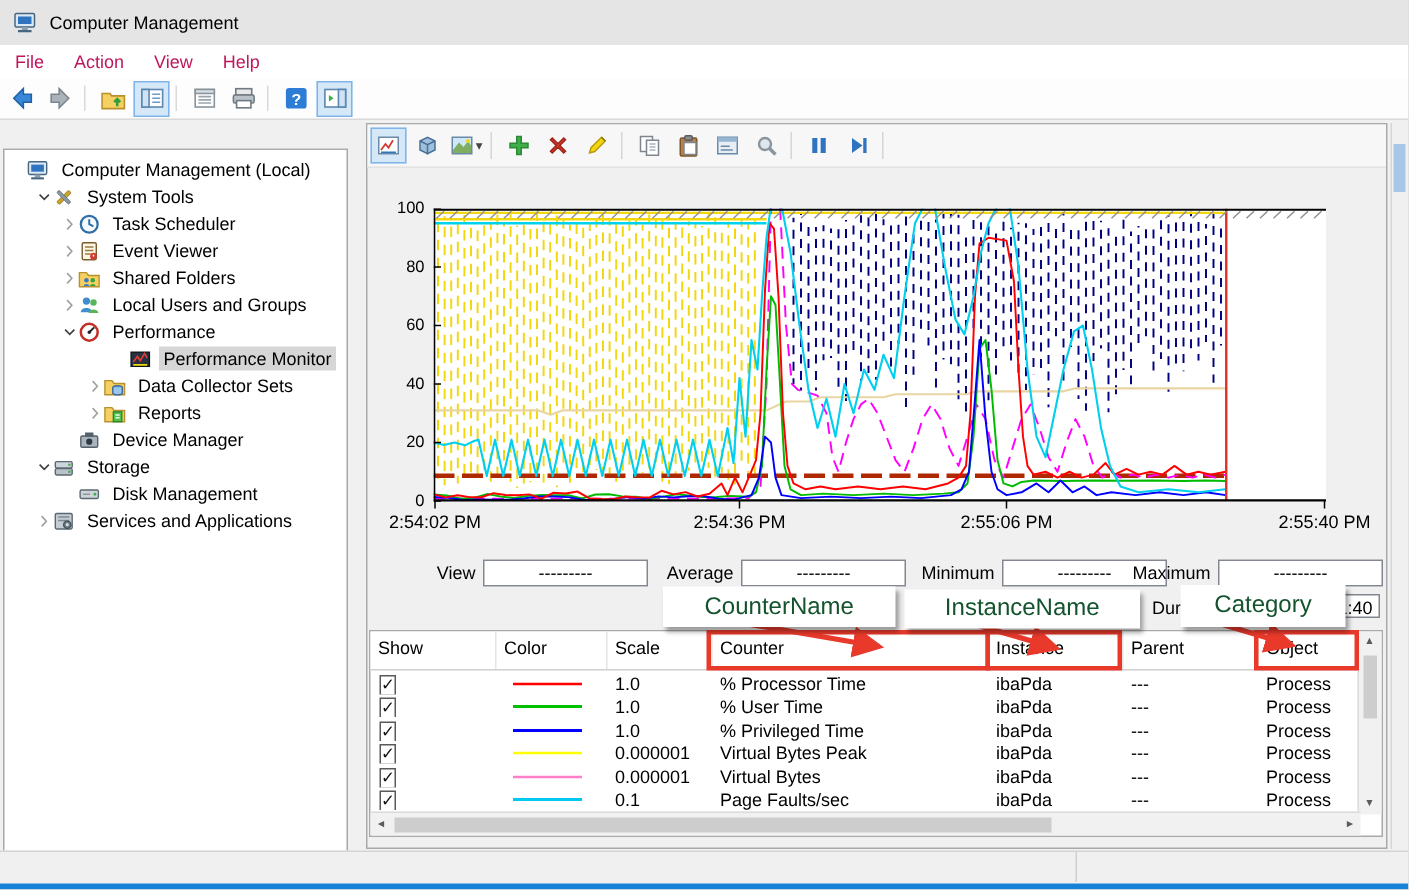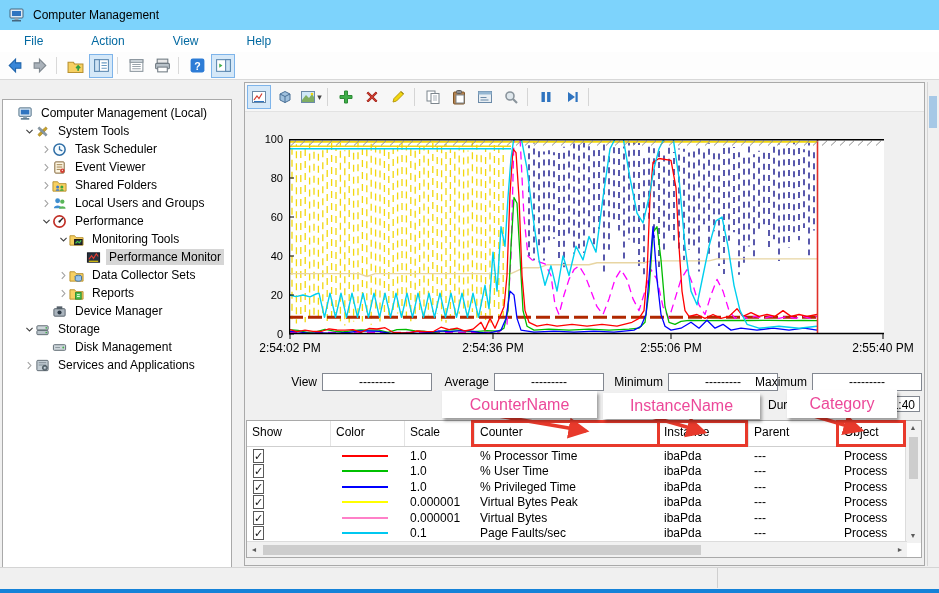--- a/index.html
+++ b/index.html
@@ -1,23 +1,23 @@
 <!DOCTYPE html>
 <html><head>
 <meta charset="utf-8">
 <style>
   html,body{margin:0;padding:0;background:#e8e8e8;font-family:"Liberation Sans",sans-serif;}
   .win{position:relative;width:939px;height:593px;background:#fff;outline:1px solid #b0b0b0;overflow:hidden;}
   .abs{position:absolute;}
   
-  .titlebar{left:0;top:0;width:939px;height:30px;background:#7dd3fc;display:flex;align-items:center;}
+  .titlebar{left:0;top:0;width:939px;height:30px;background:#e5e5e5;display:flex;align-items:center;}
   .titlebar .appicon{margin-left:9px;width:16px;height:16px;}
   .titlebar .ttl{margin-left:8px;font-size:12px;color:#000;}
   .menubar{left:0;top:30px;width:939px;height:22px;background:#fff;display:flex;align-items:center;}
-  .menuitem{padding:0 24px;font-size:12px;height:22px;line-height:22px;color:#0369a1;cursor:default;}
+  .menuitem{padding:0 10px;font-size:12px;height:22px;line-height:22px;color:#be185d;cursor:default;}
   .toolbar{left:0;top:52px;width:939px;height:27px;background:#fdfdfd;border-bottom:1px solid #d9d9d9;display:flex;align-items:center;}
   .tbtn{width:22px;height:22px;margin-left:2px;display:flex;align-items:center;justify-content:center;border:1px solid transparent;}
   .tbtn.pressed{background:#d5e8f8;border:1px solid #7eb4ea;}
   .tsep{width:1px;height:17px;background:#d9d9d9;margin:0 4px;}
   
   .content-bg{left:0;top:80px;width:939px;height:487px;background:#f0f0f0;}
   
   .tree-pane{left:2px;top:82px;width:230px;height:484px;background:#fff;border:1px solid #a9a9a9;box-sizing:border-box;overflow:hidden;padding-top:4px;margin-top:17px;}
   .trow{height:18px;display:flex;align-items:center;font-size:12px;color:#000;white-space:nowrap;}
   .texp{width:12px;height:12px;flex:none;display:flex;align-items:center;justify-content:center;}
@@ -49,21 +49,21 @@
   .hsb{position:absolute;left:0;bottom:0;width:660px;height:16px;background:#f1f1f1;border-top:1px solid #dcdcdc;box-sizing:border-box;}
   .sbarrow{position:absolute;font-size:7px;color:#5b5b5b;width:14px;height:14px;text-align:center;line-height:14px;}
   .sbthumb{background:#cdcdcd;position:absolute;}
   
   .right-strip{left:927px;top:82px;width:11px;height:484px;background:#f0f0f0;border-left:1px solid #d5d5d5;box-sizing:border-box;}
   .right-thumb{left:929px;top:96px;width:8px;height:32px;background:#a6c8e6;}
   .statusbar{left:0;top:567px;width:939px;height:22px;background:#f0f0f0;border-top:1px solid #d4d4d4;box-sizing:border-box;}
   .status-div{left:717px;top:568px;width:1px;height:20px;background:#cfcfcf;}
   .bottom-accent{left:0;top:589px;width:939px;height:4px;}
   
-  .callout{position:absolute;background:#fff;color:#ec4899;font-size:16px;display:flex;align-items:center;justify-content:center;box-shadow:2px 3px 3px rgba(0,0,0,0.35);z-index:60;}
+  .callout{position:absolute;background:#fff;color:#14532d;font-size:16px;display:flex;align-items:center;justify-content:center;box-shadow:2px 3px 3px rgba(0,0,0,0.35);z-index:60;}
   .redrect{position:absolute;border:3px solid #e8392b;box-sizing:border-box;z-index:55;background:transparent;}
   #arrow-overlay{position:absolute;left:0;top:0;width:939px;height:593px;z-index:58;pointer-events:none;}
 </style>
 </head>
 <body>
 
 <div class="win">
 
   <div class="titlebar abs">
     <span class="appicon" id="app-icon"><svg viewBox="0 0 16 16" width="16" height="16">
@@ -236,35 +236,20 @@
           </svg>
         </span>
         <span class="ticon">
           <svg viewBox="0 0 16 16" width="15" height="15">
             <circle cx="8" cy="8" r="6" fill="#fff" stroke="#c23128" stroke-width="1.8"></circle>
             <path d="M8 8 L11.5 4.5" stroke="#222" stroke-width="1.4"></path>
             <circle cx="8" cy="8" r="1.2" fill="#222"></circle>
           </svg>
         </span>
         <span class="tlabel">Performance</span>
-      </div>
-      <div class="trow" style="padding-left: 54px;">
-        <span class="texp">
-          <svg viewBox="0 0 16 16" width="11" height="11">
-            <path d="M3.5 5.5 L8 10 L12.5 5.5" stroke="#404040" stroke-width="1.6" fill="none"></path>
-          </svg>
-        </span>
-        <span class="ticon">
-          <svg viewBox="0 0 16 16" width="15" height="15">
-            <path d="M1 4h5l1.5 2H15v8H1z" fill="#f7d062" stroke="#b8912f"></path>
-            <rect x="6" y="8" width="8" height="5.5" fill="#253040" stroke="#111"></rect>
-            <path d="M7 12l2-2 2 1.5 2-2.5" stroke="#49d049" stroke-width="1.2" fill="none"></path>
-          </svg>
-        </span>
-        <span class="tlabel">Monitoring Tools</span>
       </div>
       <div class="trow" style="padding-left: 71px;">
         <span class="texp"></span>
         <span class="ticon">
           <svg viewBox="0 0 16 16" width="15" height="15">
             <rect x="1.5" y="3" width="13" height="10" fill="#27313f" stroke="#10151c"></rect>
             <path d="M3 10l3-4 2 3 3-5 2 3" stroke="#e23b30" stroke-width="1.2" fill="none"></path>
             <path d="M3 12h10" stroke="#f2d70e" stroke-width="1.2"></path>
           </svg>
         </span>

